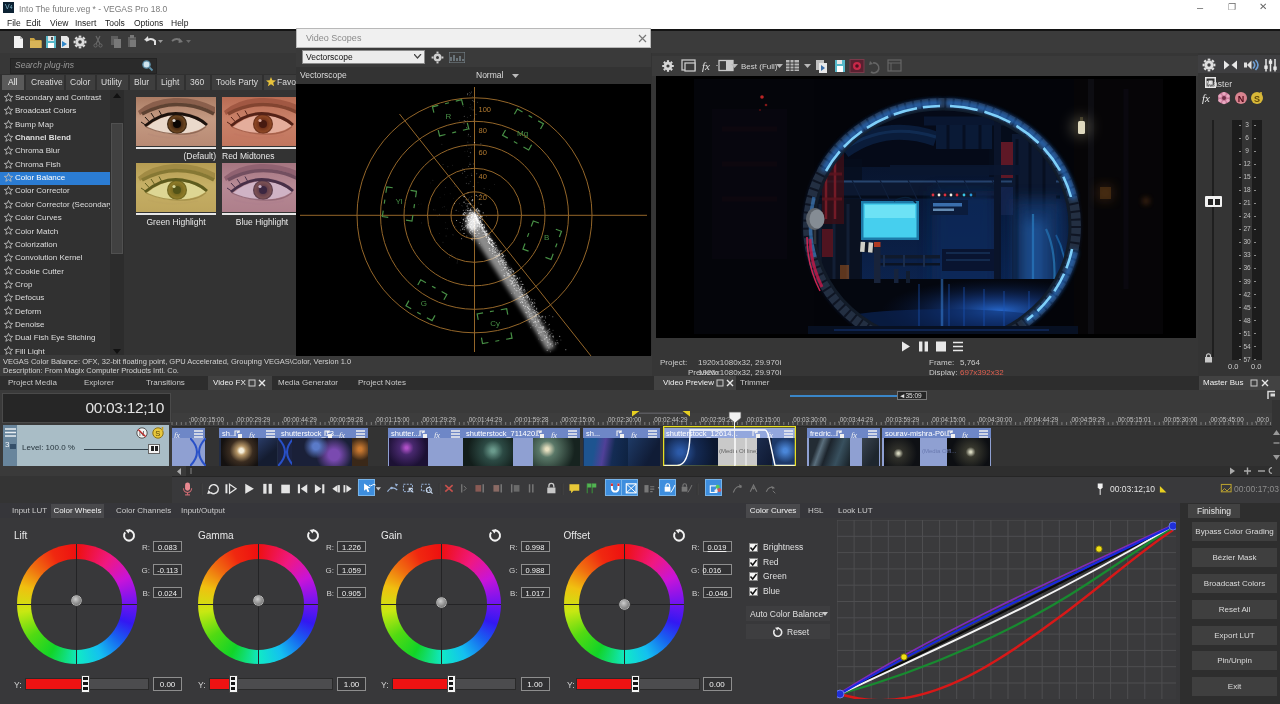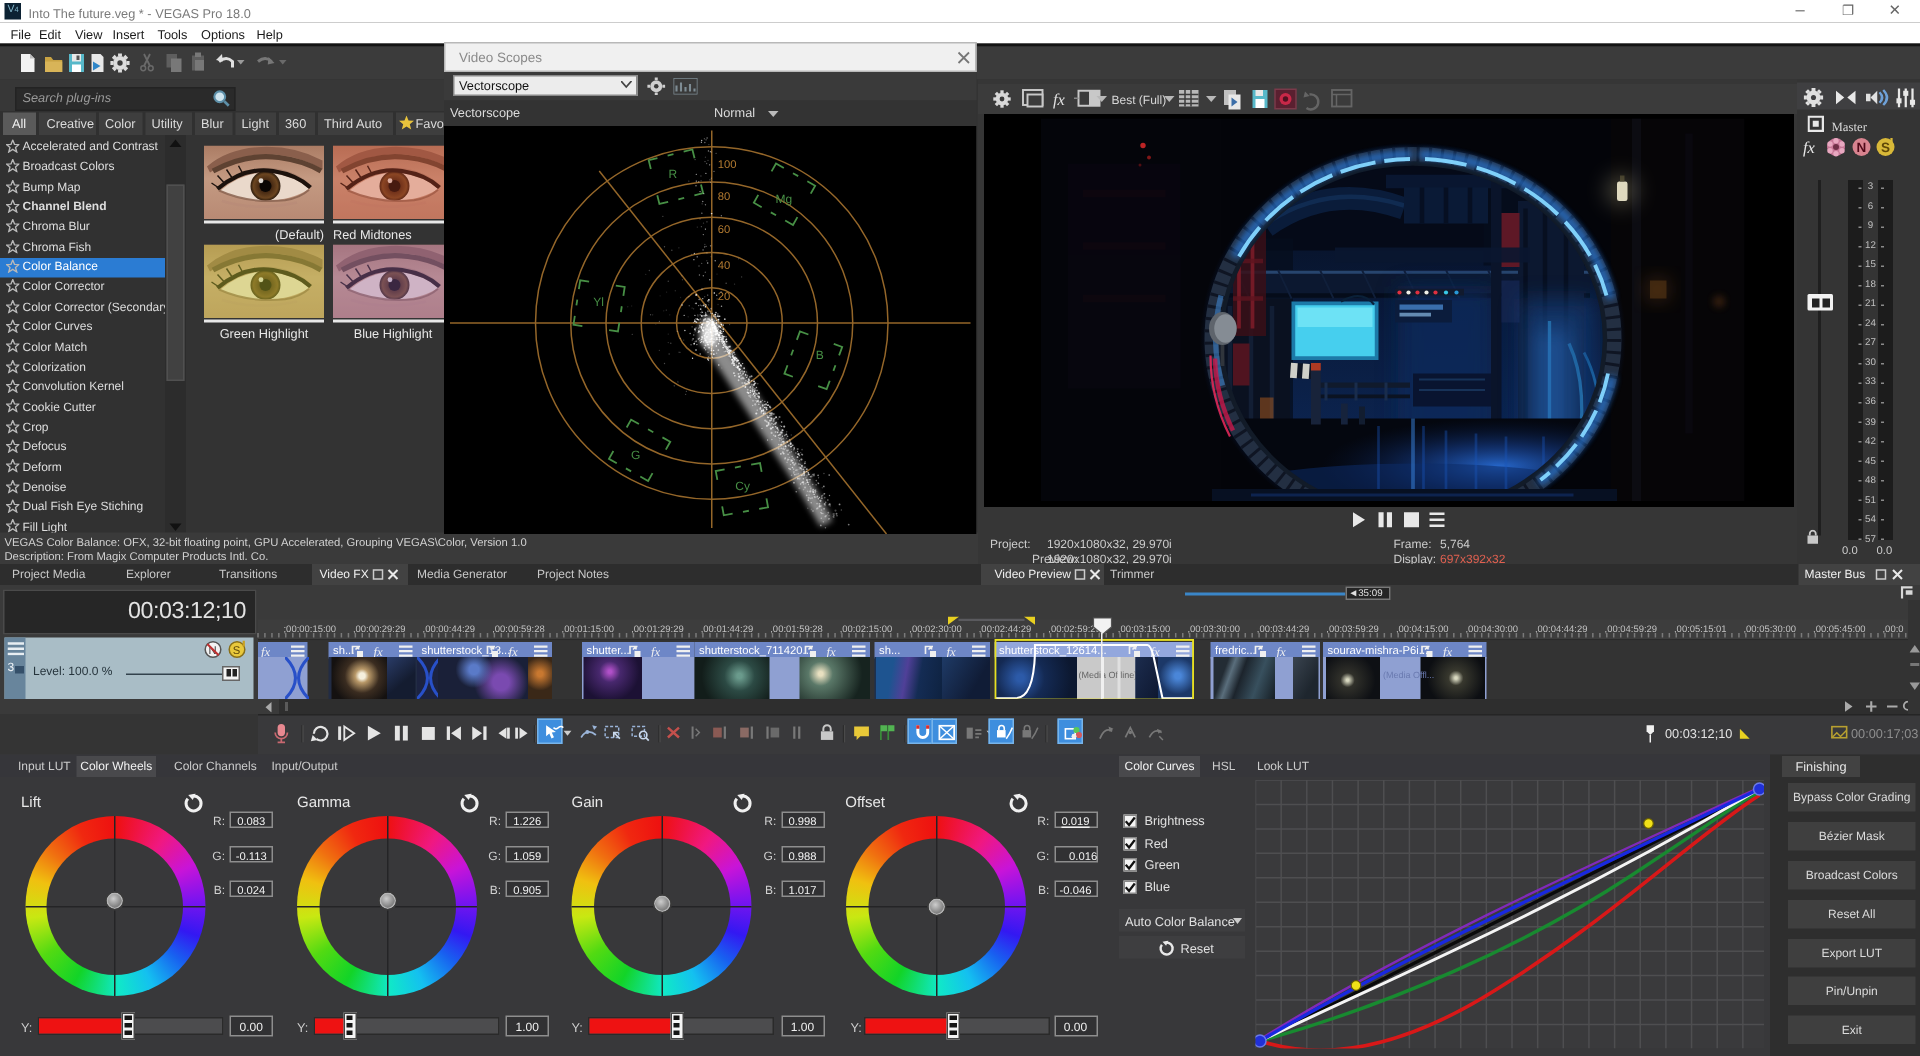--- a/index.html
+++ b/index.html
@@ -102,32 +102,32 @@
   <div class="tx" style="left:70px;top:24px;font-size:8.5px;color:#dcdcdc;">Color</div>
   <div class="abs" style="left:97px;top:22px;width:31px;height:15px;background:#3e3e3e;"></div>
   <div class="tx" style="left:101px;top:24px;font-size:8.5px;color:#dcdcdc;">Utility</div>
   <div class="abs" style="left:130px;top:22px;width:25px;height:15px;background:#3e3e3e;"></div>
   <div class="tx" style="left:134px;top:24px;font-size:8.5px;color:#dcdcdc;">Blur</div>
   <div class="abs" style="left:157px;top:22px;width:27px;height:15px;background:#3e3e3e;"></div>
   <div class="tx" style="left:161px;top:24px;font-size:8.5px;color:#dcdcdc;">Light</div>
   <div class="abs" style="left:186px;top:22px;width:24px;height:15px;background:#3e3e3e;"></div>
   <div class="tx" style="left:190px;top:24px;font-size:8.5px;color:#dcdcdc;">360</div>
   <div class="abs" style="left:212px;top:22px;width:50px;height:15px;background:#3e3e3e;"></div>
-  <div class="tx" style="left:216px;top:24px;font-size:8.5px;color:#dcdcdc;">Third Auto</div>
+  <div class="tx" style="left:216px;top:24px;font-size:8.5px;color:#dcdcdc;">Tools Party</div>
   <div class="abs" style="left:264px;top:22px;width:32px;height:15px;background:#3e3e3e;"></div>
   <svg class="abs" style="left:266px;top:24px" width="10" height="10">
         <path d="M5 0 l1.35 3.3 3.65.2 -2.8 2.3 .95 3.5 -3.15 -2 -3.15 2 .95 -3.5 -2.8 -2.3 3.65 -.2z" fill="#e8c33c"></path>
       </svg>
   <div class="tx" style="left:277px;top:24px;font-size:8.5px;color:#dcdcdc;">Favor</div>
 
   <div class="abs" style="left:0;top:37px;width:124px;height:266px;background:#313131;" id="fxlist">
     <svg class="abs" style="left:4px;top:2.8px" width="9" height="9">
           <path d="M4.5 0.4 l1.15 2.8 3.0.2 -2.3 1.95 .8 2.95 -2.65 -1.7 -2.65 1.7 .8 -2.95 -2.3 -1.95 3.0 -.2z" fill="none" stroke="#b9b9b9" stroke-width="0.9"></path>
         </svg>
-    <div class="tx" style="left:15px;top:3.0px;font-size:8px;color:#dedede;">Accelerated and Contrast</div>
+    <div class="tx" style="left:15px;top:3.0px;font-size:8px;color:#dedede;">Secondary and Contrast</div>
     <svg class="abs" style="left:4px;top:16.1px" width="9" height="9">
           <path d="M4.5 0.4 l1.15 2.8 3.0.2 -2.3 1.95 .8 2.95 -2.65 -1.7 -2.65 1.7 .8 -2.95 -2.3 -1.95 3.0 -.2z" fill="none" stroke="#b9b9b9" stroke-width="0.9"></path>
         </svg>
     <div class="tx" style="left:15px;top:16.3px;font-size:8px;color:#dedede;">Broadcast Colors</div>
     <svg class="abs" style="left:4px;top:29.5px" width="9" height="9">
           <path d="M4.5 0.4 l1.15 2.8 3.0.2 -2.3 1.95 .8 2.95 -2.65 -1.7 -2.65 1.7 .8 -2.95 -2.3 -1.95 3.0 -.2z" fill="none" stroke="#b9b9b9" stroke-width="0.9"></path>
         </svg>
     <div class="tx" style="left:15px;top:29.7px;font-size:8px;color:#dedede;">Bump Map</div>
     <svg class="abs" style="left:4px;top:42.9px" width="9" height="9">
           <path d="M4.5 0.4 l1.15 2.8 3.0.2 -2.3 1.95 .8 2.95 -2.65 -1.7 -2.65 1.7 .8 -2.95 -2.3 -1.95 3.0 -.2z" fill="none" stroke="#b9b9b9" stroke-width="0.9"></path>
@@ -1723,21 +1723,21 @@
  <g fill="#e8e8e8">
           <rect x="64.3" y="8.5" width="3.4" height="3.4"></rect>
           <rect x="68.8" y="3.5" width="3.4" height="3.4"></rect>
           <rect x="73.3" y="9.5" width="3.4" height="3.4"></rect>
         </g>
 </svg>
   <svg class="abs" style="left:7px;top:24px" width="11" height="11">
         <rect x="0.75" y="0.75" width="9.5" height="9.5" fill="none" stroke="#e8e8e8" stroke-width="1.5"></rect>
         <rect x="3.5" y="3.5" width="4" height="4" fill="#e8e8e8"></rect>
       </svg>
-  <div class="tx" style="left:23px;top:26px;font-size:8.5px;color:#d8d8d8;font-family:Liberation Serif, serif;">Master</div>
+  <div class="tx" style="left:8px;top:26px;font-size:8.5px;color:#d8d8d8;">Master</div>
   <svg class="abs" style="left:4px;top:38px" width="76" height="14">
  <text x="0" y="11" font-size="11" font-style="italic" fill="#e8e8e8" font-family="Liberation Serif, serif">fx</text>
  <g>
           <circle cx="22" cy="7" r="6" fill="#c87898"></circle>
           <circle cx="22" cy="7" r="2" fill="#703048"></circle>
           <g fill="#e8a8c0">
             <circle cx="22" cy="2.8" r="1.8"></circle>
             <circle cx="26" cy="5" r="1.8"></circle>
             <circle cx="26" cy="9.5" r="1.8"></circle>
             <circle cx="22" cy="11.5" r="1.8"></circle>
@@ -2337,21 +2337,21 @@
   <div class="tx" style="left:563.5px;top:27px;font-size:10px;color:#e8e8e8;">Offset</div>
   <svg class="abs" style="left:671.5px;top:25.5px" width="14" height="14">
         <path d="M3.2 3.4 A 5 5 0 1 0 7 1.6" fill="none" stroke="#f0f0f0" stroke-width="2"></path>
         <path d="M8.5 0 l-5 1 3 3.4 z" fill="#f0f0f0"></path>
       </svg>
   <div class="tx" style="left:670.5px;top:39.5px;width:29px;text-align:right;font-size:8px;color:#d0d0d0;">R:</div>
   <div class="abs" style="left:702.5px;top:37.5px;width:29px;height:11.5px;background:#313133;border:1px solid #8e8e8e;box-sizing:border-box;"></div>
   <div class="tx" style="left:702.5px;top:39.5px;width:29px;text-align:center;font-size:7.5px;color:#f0f0f0;text-decoration:underline;">0.019</div>
   <div class="tx" style="left:670.5px;top:62.5px;width:29px;text-align:right;font-size:8px;color:#d0d0d0;">G:</div>
   <div class="abs" style="left:702.5px;top:60.5px;width:29px;height:11.5px;background:#313133;border:1px solid #8e8e8e;box-sizing:border-box;"></div>
-  <div class="tx" style="left:702.5px;top:62.5px;width:29px;text-align:right;font-size:7.5px;color:#f0f0f0;">0.016</div>
+  <div class="tx" style="left:702.5px;top:62.5px;width:29px;text-align:left;font-size:7.5px;color:#f0f0f0;">0.016</div>
   <div class="tx" style="left:670.5px;top:85.5px;width:29px;text-align:right;font-size:8px;color:#d0d0d0;">B:</div>
   <div class="abs" style="left:702.5px;top:83.5px;width:29px;height:11.5px;background:#313133;border:1px solid #8e8e8e;box-sizing:border-box;"></div>
   <div class="tx" style="left:702.5px;top:85.5px;width:29px;text-align:center;font-size:7.5px;color:#f0f0f0;">-0.046</div>
   <div class="tx" style="left:567px;top:176.5px;font-size:8.5px;color:#d0d0d0;">Y:</div>
   <div class="abs" style="left:576px;top:174.5px;width:124px;height:12.5px;background:#4c4c4e;border:1px solid #2a2a2a;box-sizing:border-box;"></div>
   <div class="abs" style="left:577px;top:175.5px;width:55px;height:10.5px;background:#ee1212;"></div>
   <div class="abs" style="left:631px;top:172.0px;width:9px;height:17.5px;background:#f4f4f4;border:1px solid #444;box-sizing:border-box;"></div>
   <div class="abs" style="left:633.2px;top:174.0px;width:4.6px;height:3.2px;background:#151515;"></div>
   <div class="abs" style="left:633.2px;top:179.0px;width:4.6px;height:3.2px;background:#151515;"></div>
   <div class="abs" style="left:633.2px;top:184.0px;width:4.6px;height:3.2px;background:#151515;"></div>

